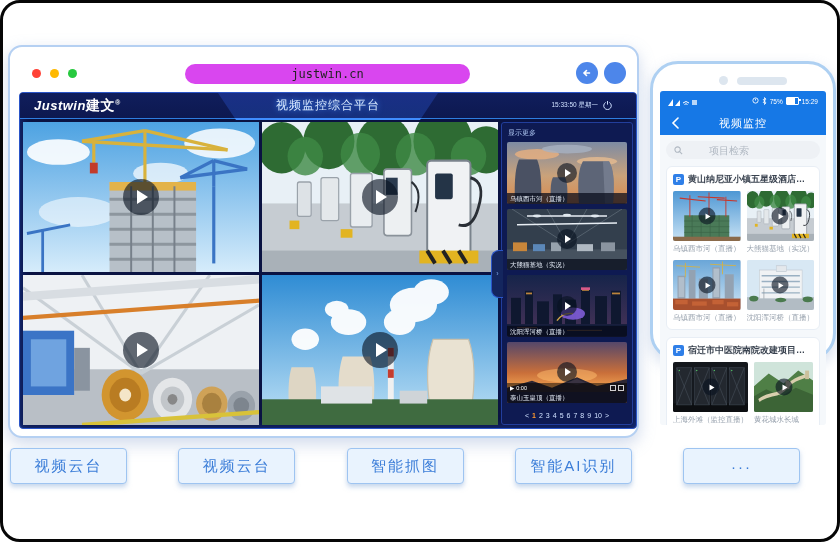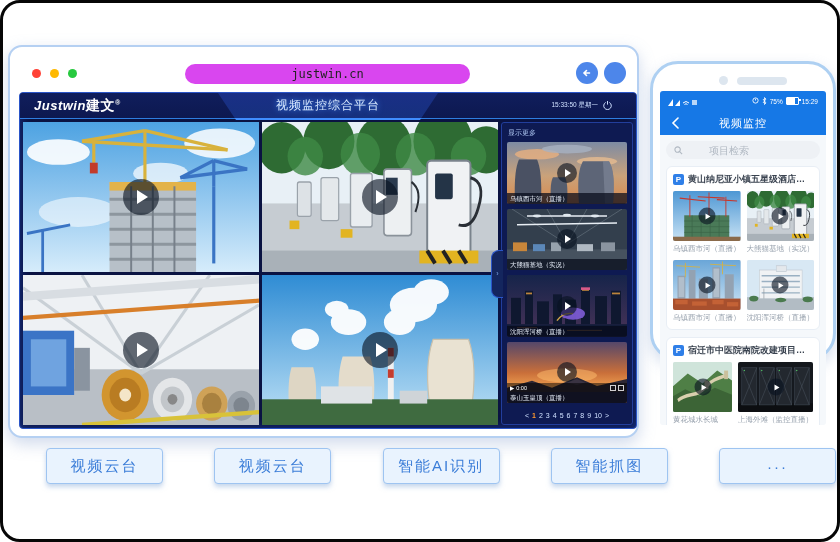--- a/index.html
+++ b/index.html
@@ -118,21 +118,21 @@
   .card-title .txt{font-size:9px;font-weight:bold;color:#3a4350;white-space:nowrap;
        overflow:hidden;text-overflow:ellipsis;}
   .vgrid{display:grid;grid-template-columns:1fr 1fr;gap:6px;}
   .pv{position:relative;}
   .pv .shot{position:relative;height:50px;border-radius:2px;overflow:hidden;background:#dfe6ee;}
   .pv .shot svg{position:absolute;inset:0;width:100%;height:100%;}
   .pv .pcap{font-size:7.5px;color:#98a2ae;margin-top:3px;white-space:nowrap;overflow:hidden;}
 
   
   .quickbar{position:absolute;left:10px;top:448px;width:790px;display:flex;
-       justify-content:space-between;margin-left:36px;}
+       justify-content:space-between;}
   .qbtn{width:117px;height:36px;background:#e9f3fe;border:1px solid #9ec4f1;border-radius:4px;
        color:#3b7dd8;font-size:15px;letter-spacing:2px;display:flex;align-items:center;
        justify-content:center;box-shadow:0 3px 5px rgba(150,180,220,.55);
        font-family:inherit;cursor:pointer;}
 </style>
 </head>
 <body>
 
 <div class="page-frame"></div>
 
@@ -678,73 +678,73 @@
           </div>
           <div class="card">
             <div class="card-title">
               <span class="badge">P</span>
               <span class="txt">宿迁市中医院南院改建项目智能化施...</span>
             </div>
             <div class="vgrid">
               <div class="pv">
                 <div class="shot">
                   <svg viewBox="0 0 120 70" preserveAspectRatio="none" style="display:block">
+                    <rect width="120" height="70" fill="#14171c"></rect>
+                    <rect y="58" width="120" height="12" fill="#0c0e11"></rect>
+                    <g fill="#23282f" stroke="#3a424c" stroke-width="1">
+                      <rect x="6" y="8" width="24" height="52"></rect>
+                      <rect x="34" y="8" width="24" height="52"></rect>
+                      <rect x="62" y="8" width="24" height="52"></rect>
+                      <rect x="90" y="8" width="24" height="52"></rect>
+                    </g>
+                    <g stroke="#49525e" stroke-width=".8">
+                      <line x1="6" y1="8" x2="30" y2="60"></line>
+                      <line x1="30" y1="8" x2="6" y2="60"></line>
+                      <line x1="34" y1="8" x2="58" y2="60"></line>
+                      <line x1="58" y1="8" x2="34" y2="60"></line>
+                      <line x1="62" y1="8" x2="86" y2="60"></line>
+                      <line x1="86" y1="8" x2="62" y2="60"></line>
+                      <line x1="90" y1="8" x2="114" y2="60"></line>
+                      <line x1="114" y1="8" x2="90" y2="60"></line>
+                    </g>
+                    <g fill="#57d86a">
+                      <circle cx="10" cy="12" r="1"></circle>
+                      <circle cx="38" cy="12" r="1"></circle>
+                      <circle cx="66" cy="12" r="1"></circle>
+                      <circle cx="94" cy="12" r="1"></circle>
+                    </g>
+                  </svg>
+                  <div class="play xs">
+                    <i></i>
+                  </div>
+                </div>
+                <div class="pcap">上海外滩（监控直播）</div>
+              </div>
+              <div class="pv">
+                <div class="shot">
+                  <svg viewBox="0 0 120 70" preserveAspectRatio="none" style="display:block">
                     <rect width="120" height="70" fill="#cfe4da"></rect>
                     <path d="M0,34 L30,16 L60,30 L90,12 L120,26 L120,70 L0,70 Z" fill="#4f7f46"></path>
                     <path d="M0,48 L25,38 L55,48 L85,36 L120,46 L120,70 L0,70 Z" fill="#3c6436"></path>
                     <path d="M10,54 C30,42 50,50 68,34 C80,24 96,22 112,18" stroke="#d9cfae" stroke-width="5" fill="none"></path>
                     <rect x="64" y="26" width="8" height="12" fill="#cbc09c"></rect>
                     <rect x="104" y="12" width="8" height="12" fill="#cbc09c"></rect>
                   </svg>
                   <div class="play xs">
                     <i></i>
                   </div>
                 </div>
                 <div class="pcap">黄花城水长城</div>
               </div>
-              <div class="pv">
-                <div class="shot">
-                  <svg viewBox="0 0 120 70" preserveAspectRatio="none" style="display:block">
-                    <rect width="120" height="70" fill="#14171c"></rect>
-                    <rect y="58" width="120" height="12" fill="#0c0e11"></rect>
-                    <g fill="#23282f" stroke="#3a424c" stroke-width="1">
-                      <rect x="6" y="8" width="24" height="52"></rect>
-                      <rect x="34" y="8" width="24" height="52"></rect>
-                      <rect x="62" y="8" width="24" height="52"></rect>
-                      <rect x="90" y="8" width="24" height="52"></rect>
-                    </g>
-                    <g stroke="#49525e" stroke-width=".8">
-                      <line x1="6" y1="8" x2="30" y2="60"></line>
-                      <line x1="30" y1="8" x2="6" y2="60"></line>
-                      <line x1="34" y1="8" x2="58" y2="60"></line>
-                      <line x1="58" y1="8" x2="34" y2="60"></line>
-                      <line x1="62" y1="8" x2="86" y2="60"></line>
-                      <line x1="86" y1="8" x2="62" y2="60"></line>
-                      <line x1="90" y1="8" x2="114" y2="60"></line>
-                      <line x1="114" y1="8" x2="90" y2="60"></line>
-                    </g>
-                    <g fill="#57d86a">
-                      <circle cx="10" cy="12" r="1"></circle>
-                      <circle cx="38" cy="12" r="1"></circle>
-                      <circle cx="66" cy="12" r="1"></circle>
-                      <circle cx="94" cy="12" r="1"></circle>
-                    </g>
-                  </svg>
-                  <div class="play xs">
-                    <i></i>
-                  </div>
-                </div>
-                <div class="pcap">上海外滩（监控直播）</div>
-              </div>
             </div>
           </div>
         </div>
     </div>
   </div>
 </div>
 
 <div class="quickbar" id="quickbar">
     <button class="qbtn">视频云台</button>
     <button class="qbtn">视频云台</button>
+    <button class="qbtn">智能抓图</button>
     <button class="qbtn">智能AI识别</button>
-    <button class="qbtn">智能抓图</button>
     <button class="qbtn">···</button>
   </div>
 
 </body></html>

